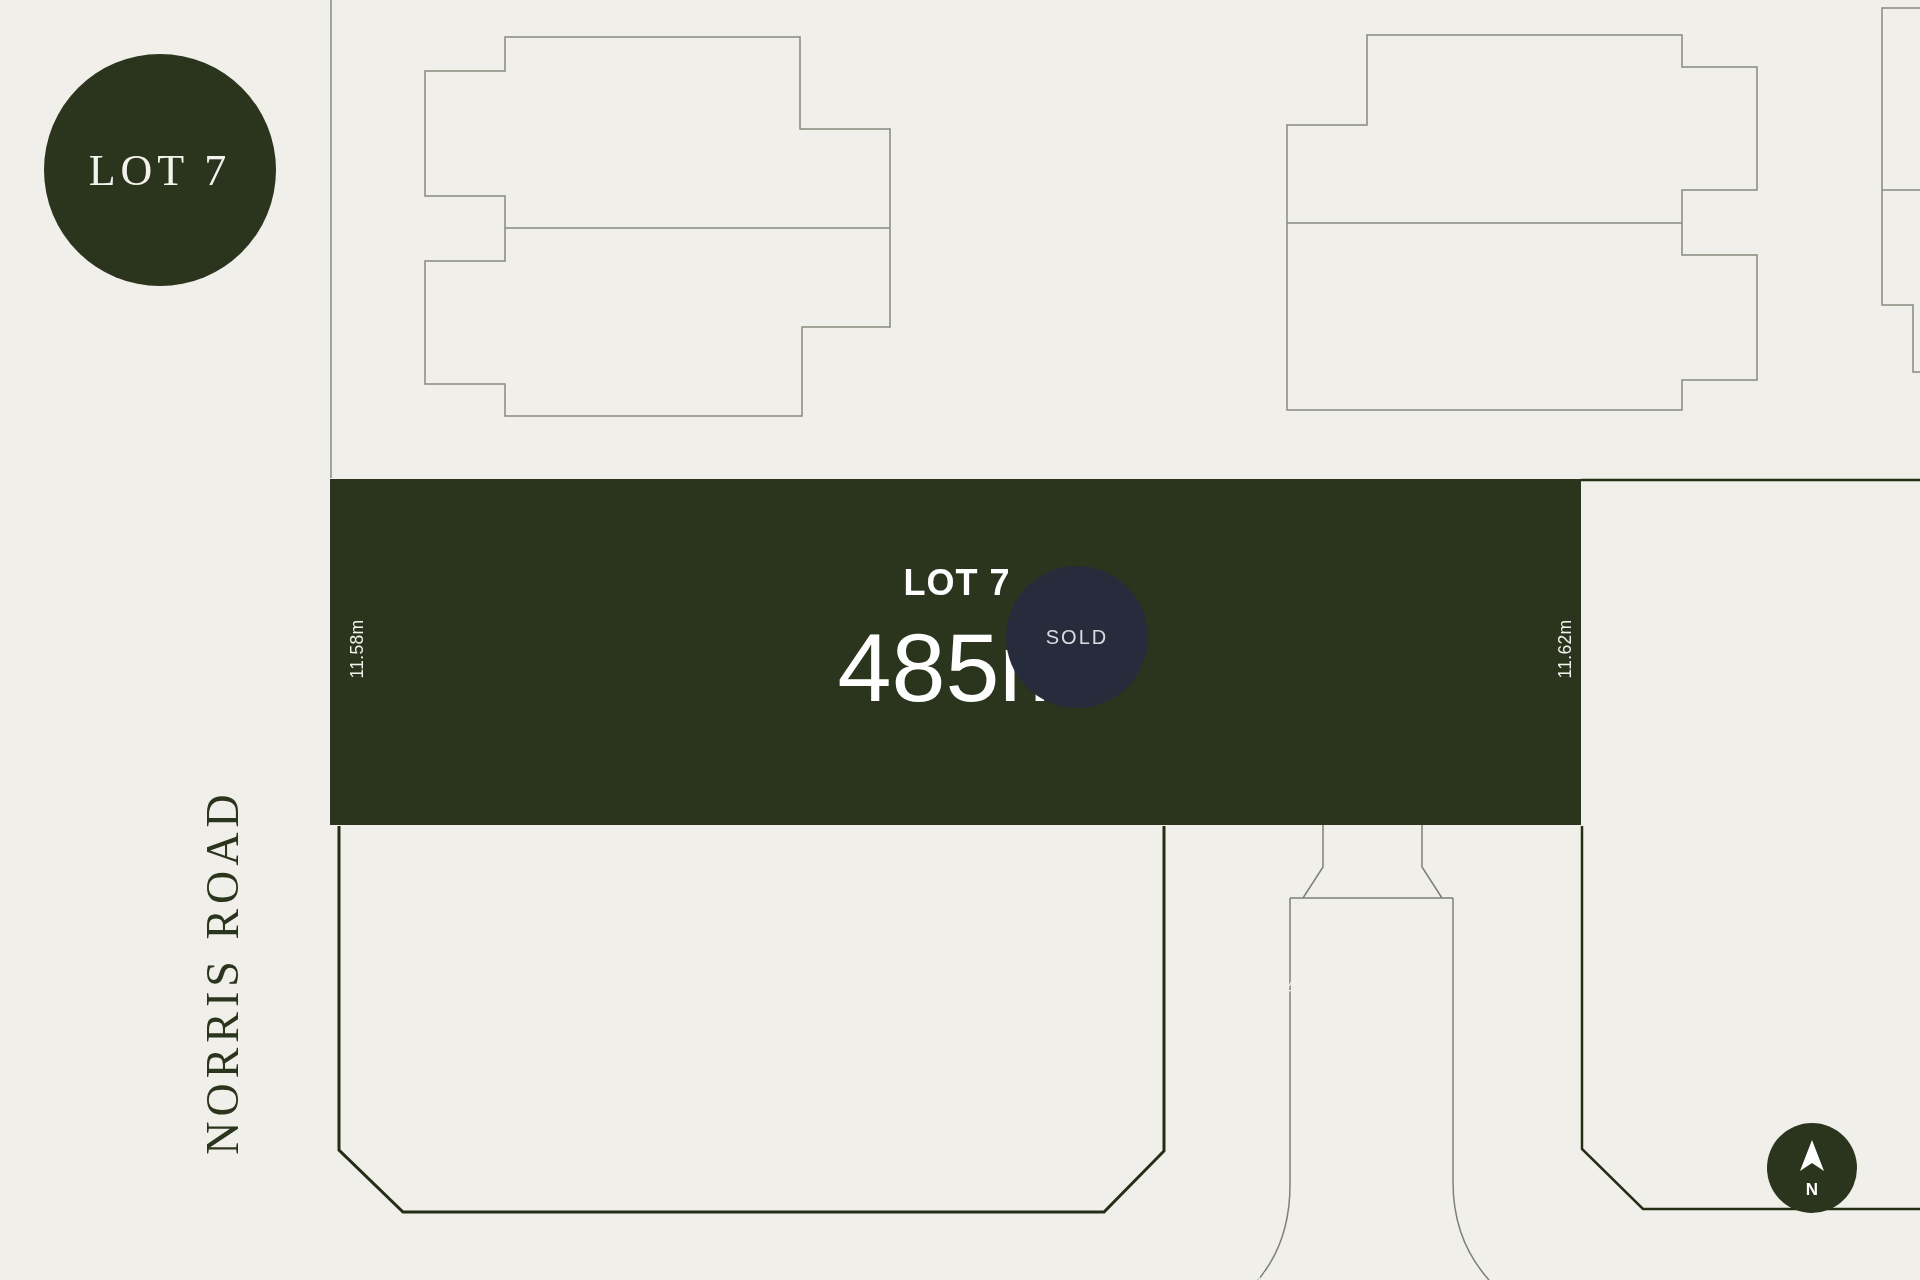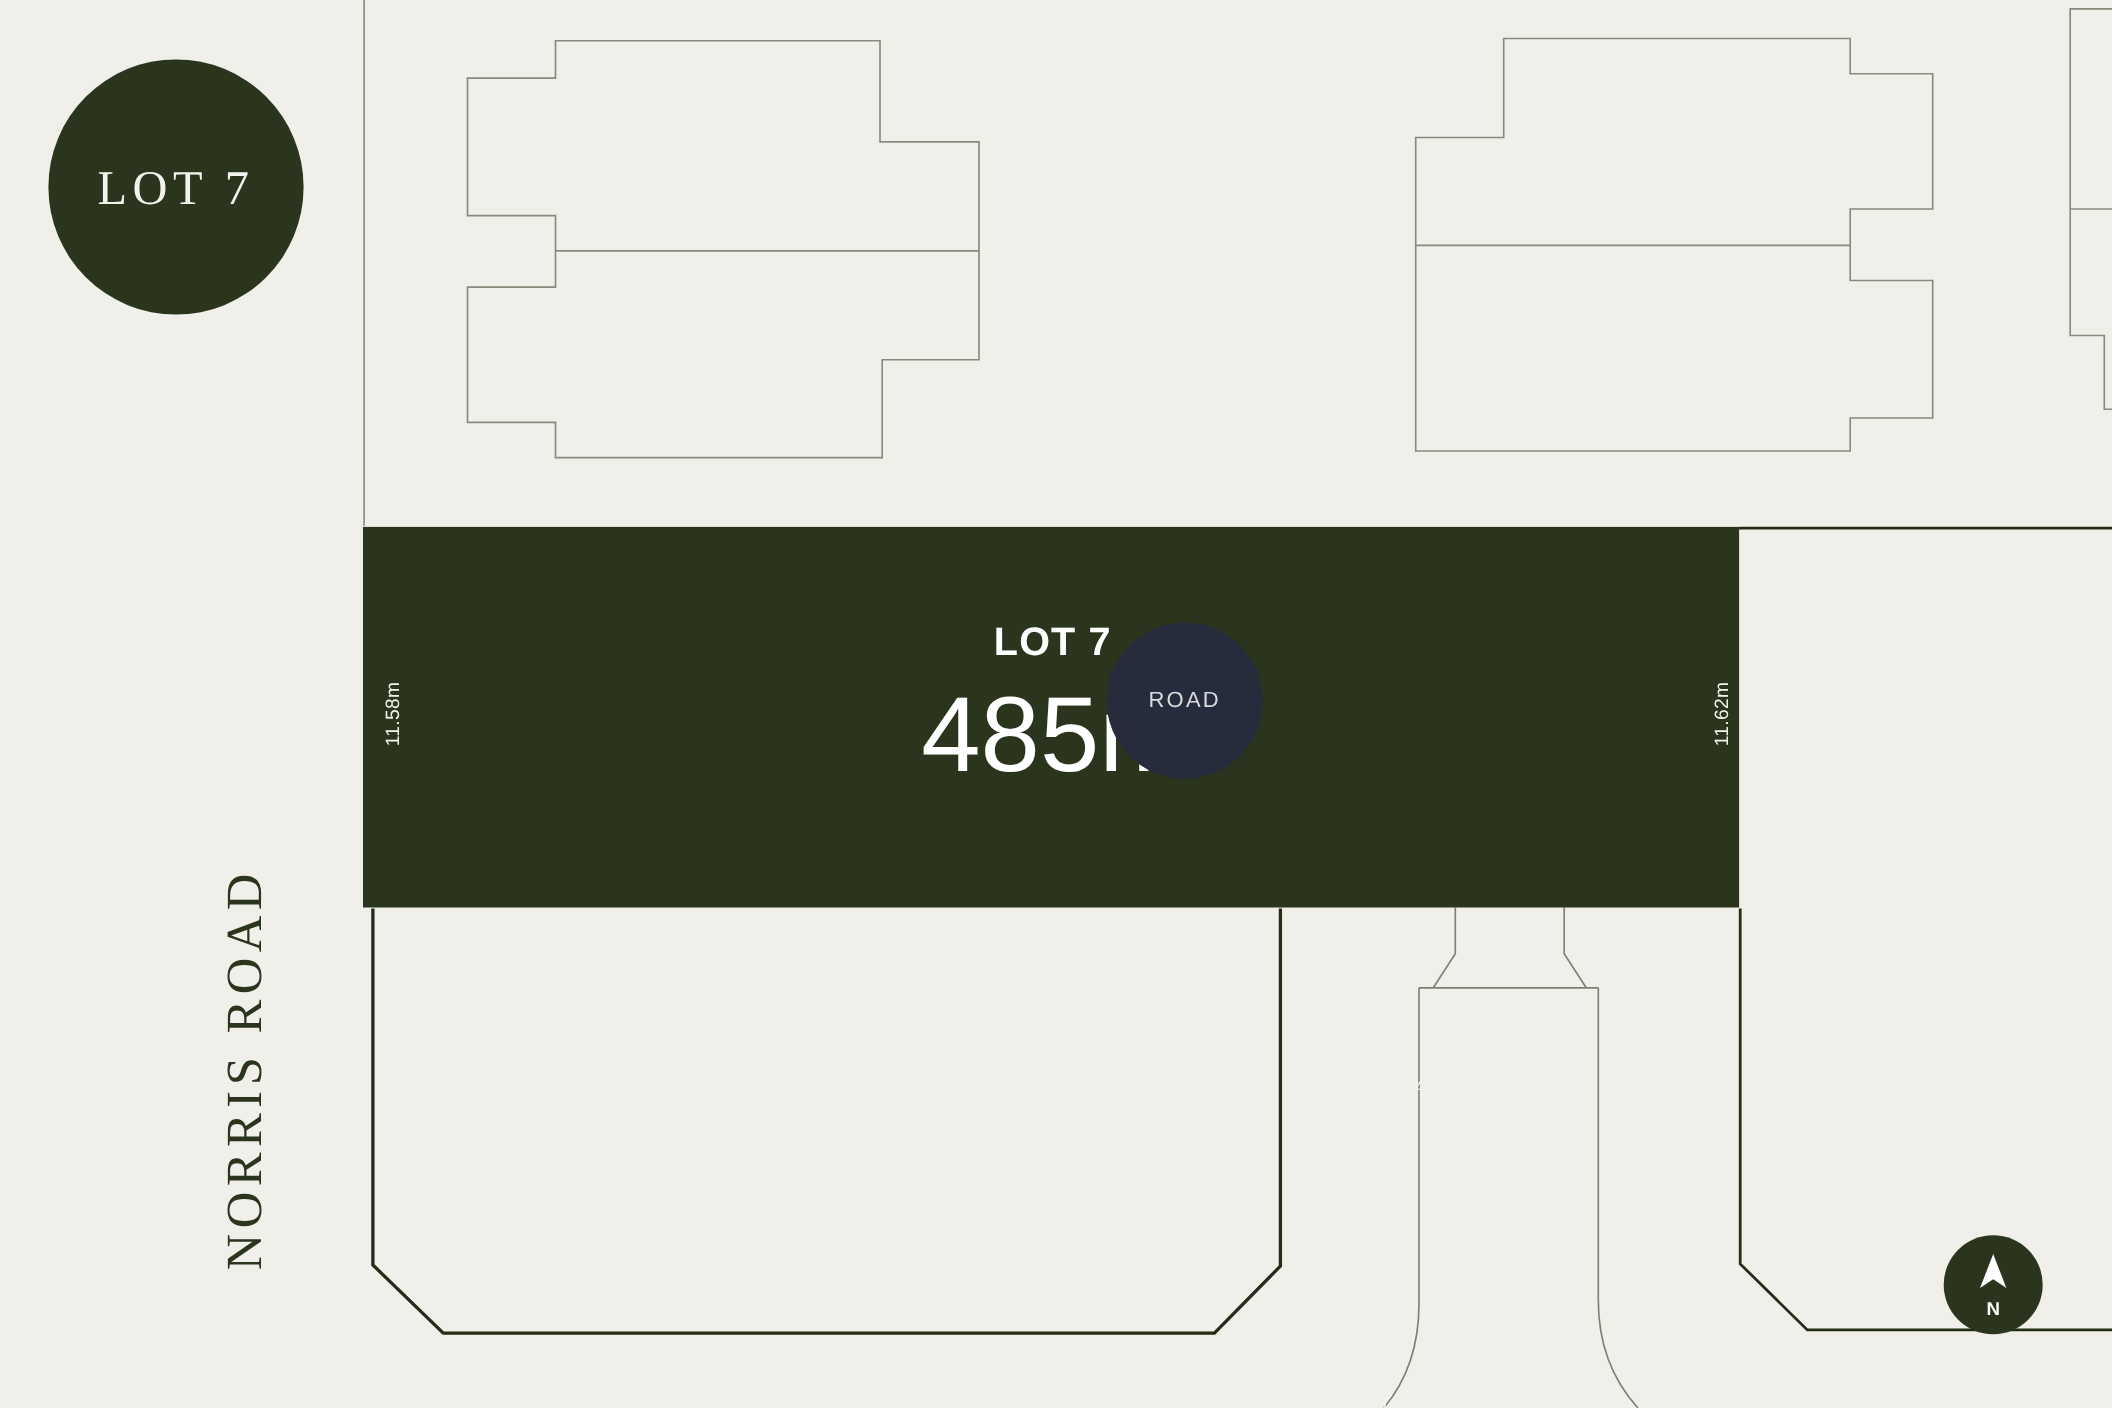--- a/index.html
+++ b/index.html
@@ -130,21 +130,21 @@
     <div class="dim dim-top">41.94 m</div>
     <div class="dim dim-bottom">41.74 m</div>
   </div>
   <div class="dim dim-left">11.58m</div>
   <div class="dim dim-right">11.62m</div>
 
   <div class="lot-title">LOT 7</div>
   <div class="lot-area">485m²</div>
 
   <div class="sold-badge">
-    <span>ROAD</span>
+    <span>SOLD</span>
   </div>
 
   <div class="lot-badge">
     <span>LOT 7</span>
   </div>
 
   <div class="road-label">NORRIS ROAD</div>
 
   <div class="north-badge">
     <svg width="90" height="90" viewBox="0 0 90 90">

